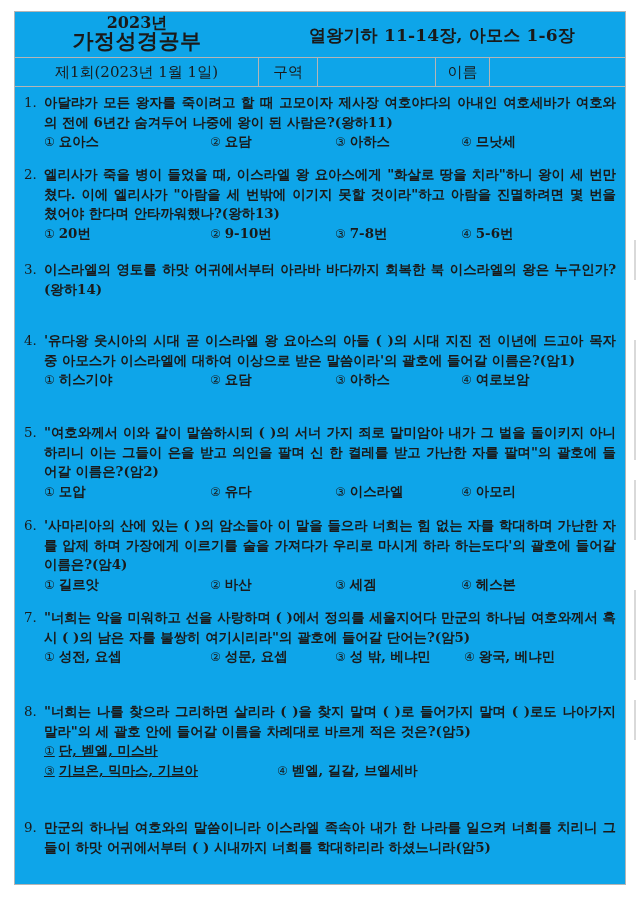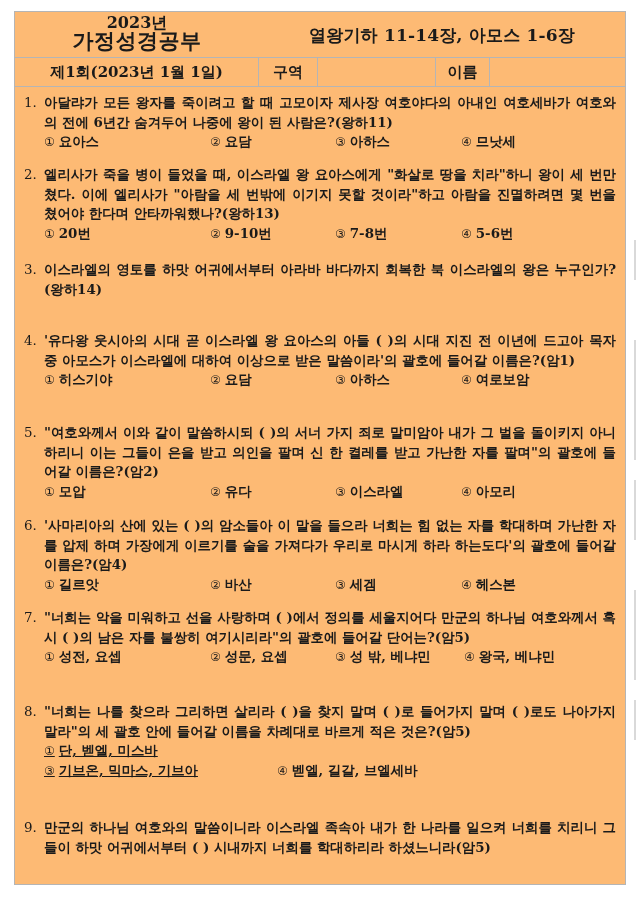--- a/index.html
+++ b/index.html
@@ -1,32 +1,32 @@
 <!DOCTYPE html>
 <html><head>
 <meta charset="utf-8">
 <style>
   html, body { margin:0; padding:0; background:#ffffff; }
   body { width:640px; height:899px; position:relative; overflow:hidden;
          font-family:"DejaVu Serif","Liberation Serif",serif; color:#1a1a1a; }
   .sheet { position:absolute; left:14px; top:11px; width:612px; height:874px;
-           border:1px solid #b5b5b5; box-sizing:border-box; background:#fdba74; }
+           border:1px solid #b5b5b5; box-sizing:border-box; background:#0ea5e9; }
   .hdr1 { position:absolute; left:0; top:0; width:100%; height:46px;
           border-bottom:1px solid #b5b5b5; box-sizing:border-box; }
   .title-block { position:absolute; left:0; top:2px; width:244px; text-align:center;
                  font-weight:bold; line-height:18px; }
   .title-year { font-size:16px; display:block; }
   .title-main { font-size:21px; display:block; letter-spacing:0.5px; }
   .subject { position:absolute; left:244px; right:0; top:12px; text-align:center;
              font-weight:bold; font-size:17px; letter-spacing:0.2px; }
   .hdr2 { position:absolute; left:0; top:46px; width:100%; height:29px;
           border-bottom:1px solid #b5b5b5; box-sizing:border-box; display:flex; }
   .hcell { height:100%; box-sizing:border-box; border-right:1px solid #b5b5b5;
            display:flex; align-items:center; justify-content:center;
-           font-weight:bold; font-size:15px; }
+           font-weight:normal; font-size:15px; }
   .hcell:last-child { border-right:none; }
   .c1 { width:244px; } .c2 { width:59px; } .c3 { width:118px; }
   .c4 { width:54px; } .c5 { flex:1; }
   .body { position:absolute; left:0; top:76px; width:100%; }
   .q { position:absolute; left:9px; width:592px; font-size:13.4px; line-height:19.6px; }
   .qnum { position:absolute; left:0; top:0; }
   .qtext { margin-left:20px; text-align:justify; text-align-last:left; font-weight:600; }
   .opts { margin-left:20px; position:relative; height:19.6px; font-weight:600; }
   .opt { position:absolute; top:0; white-space:nowrap; }
   .opt .mk { font-weight:normal; font-family:"DejaVu Sans",sans-serif; font-size:12px; margin-right:4px; }

